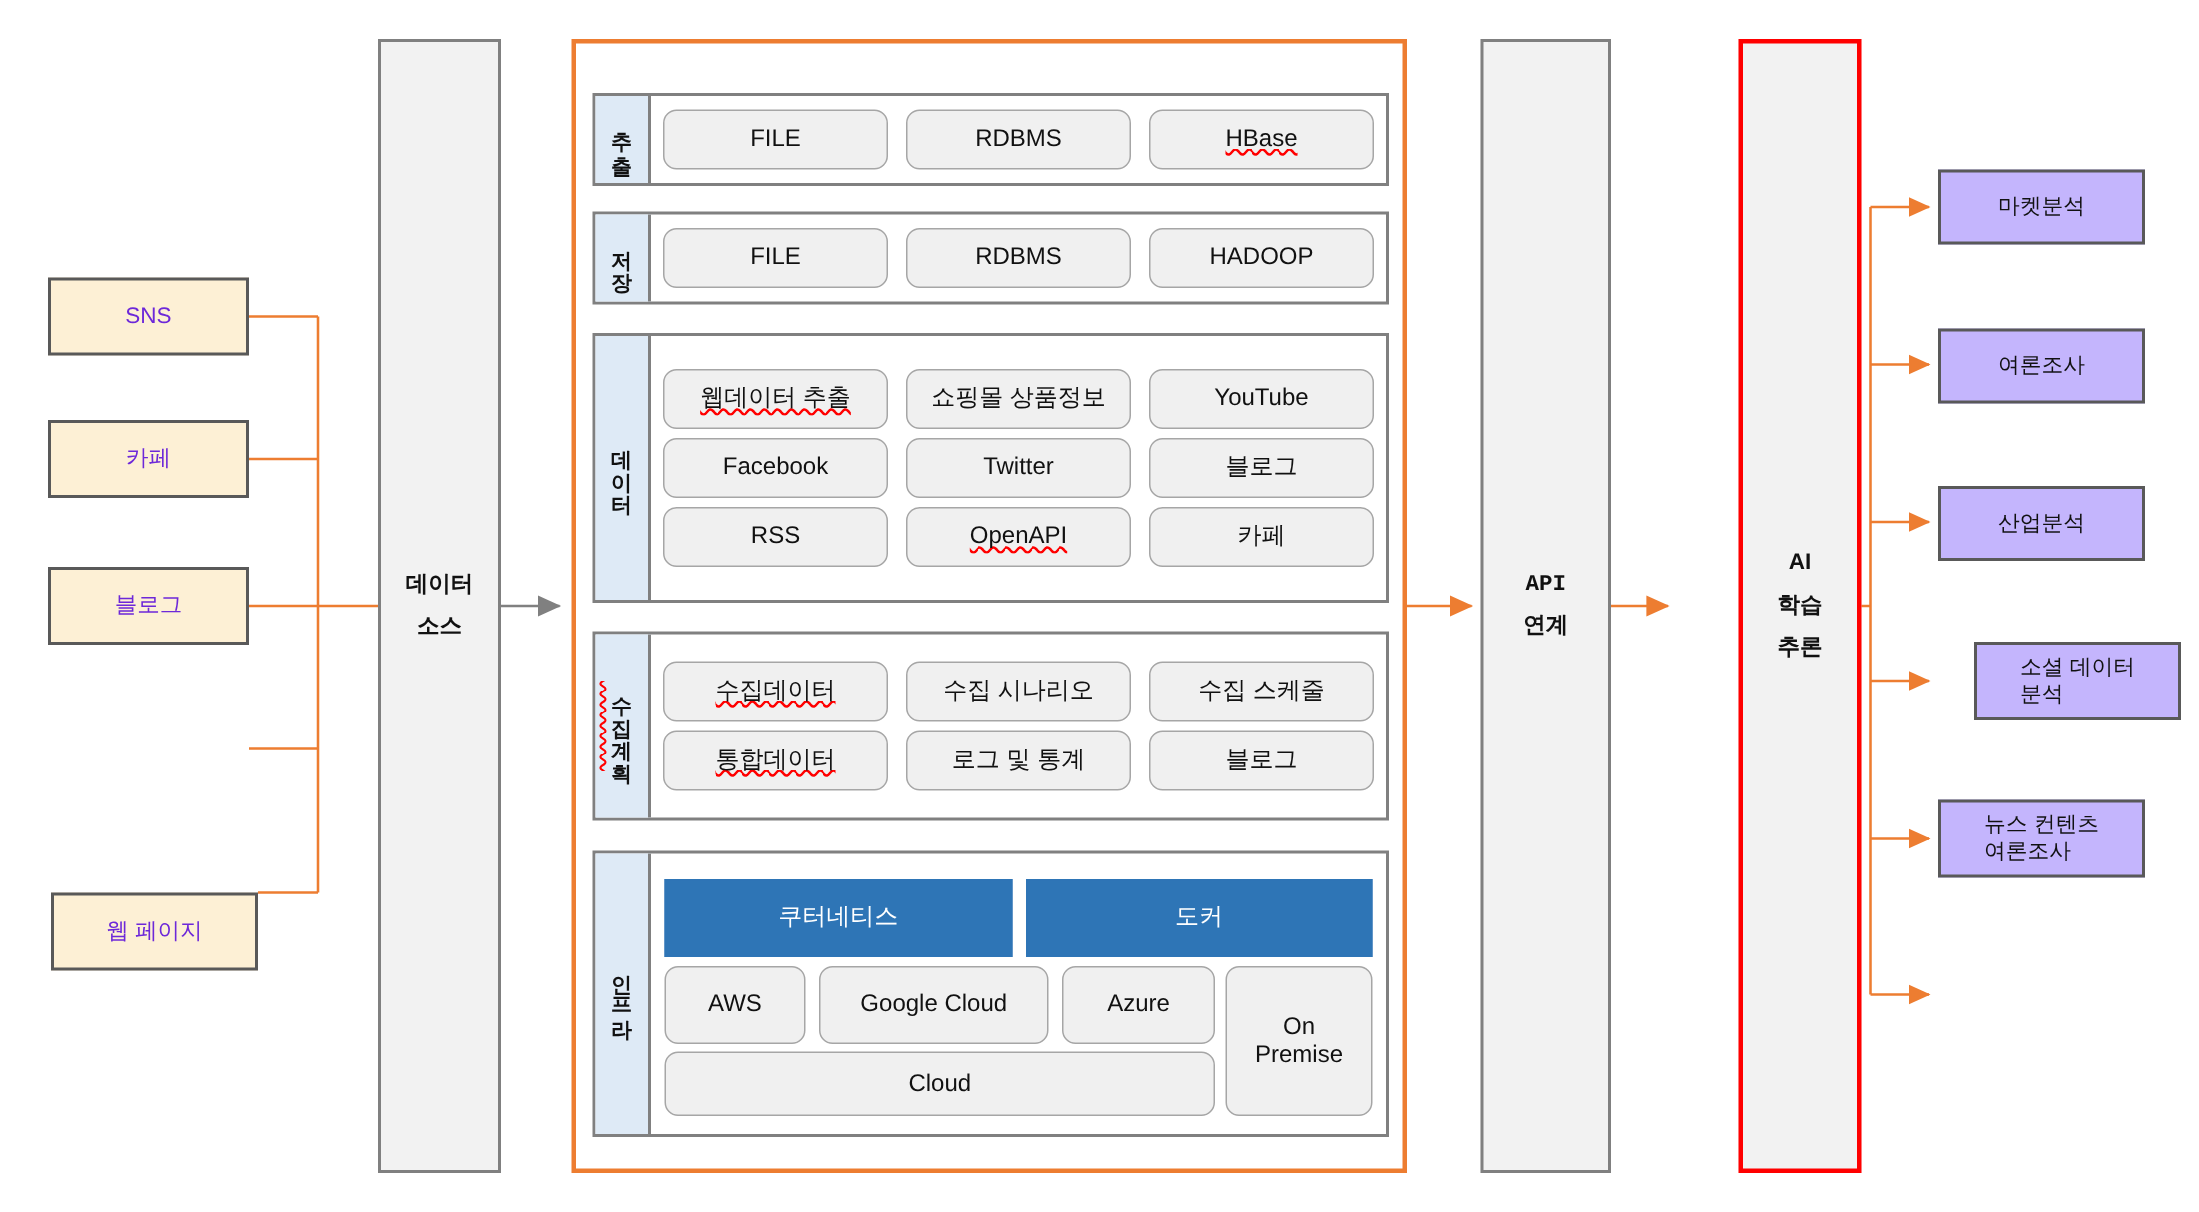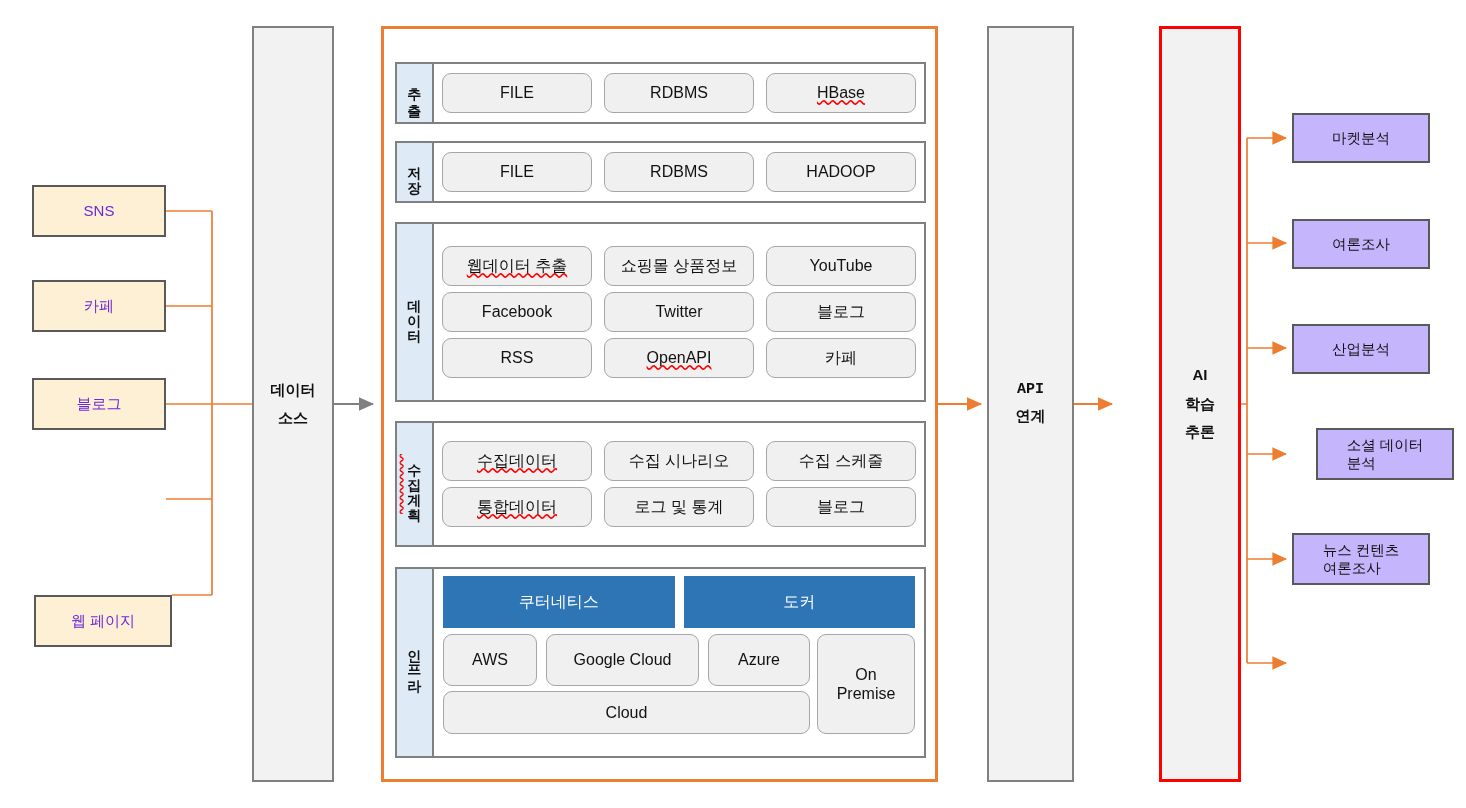--- a/index.html
+++ b/index.html
@@ -99,21 +99,21 @@
   .tile.blue{
     background:#2E75B6;
     border:1px solid #2E75B6;
     border-radius:0;
     color:#ffffff;
   }
 
   
   .infra-body{
     display:block;
-    padding:7px 9px;
+    padding:17px 9px;
   }
   .infra-top{display:flex;gap:9px;height:52px;margin-bottom:6px;}
   .infra-bottom{display:flex;gap:7px;height:100px;}
   .infra-left{flex:1 1 auto;display:flex;flex-direction:column;gap:5px;}
   .infra-left-row{display:flex;gap:9px;height:52px;}
   .infra-cloud{height:36px;}
   .infra-onprem{flex:0 0 96px;}
 
   
   .out-box{

